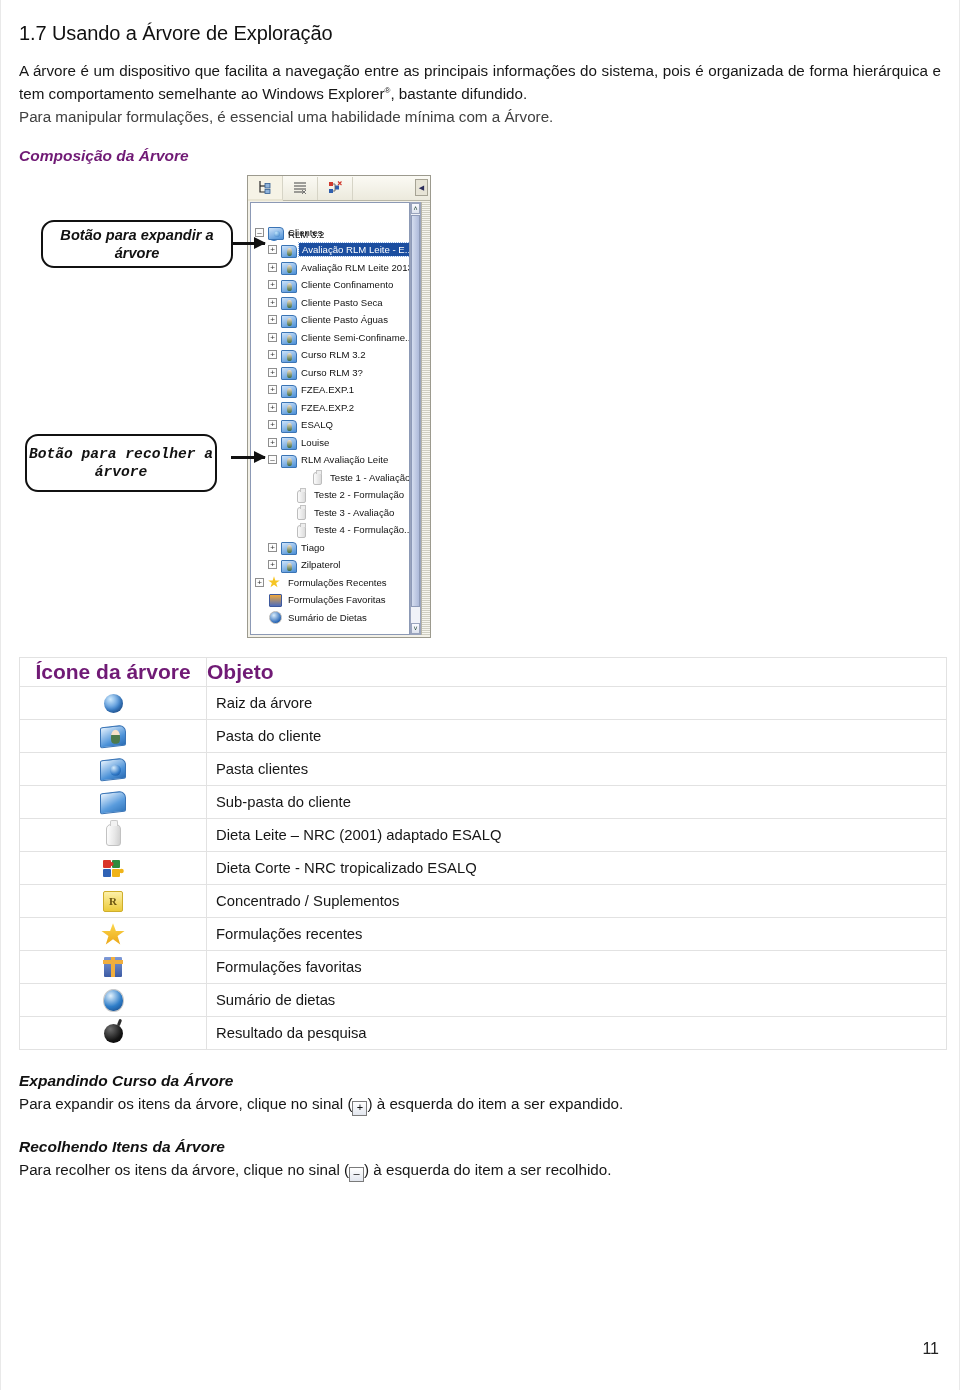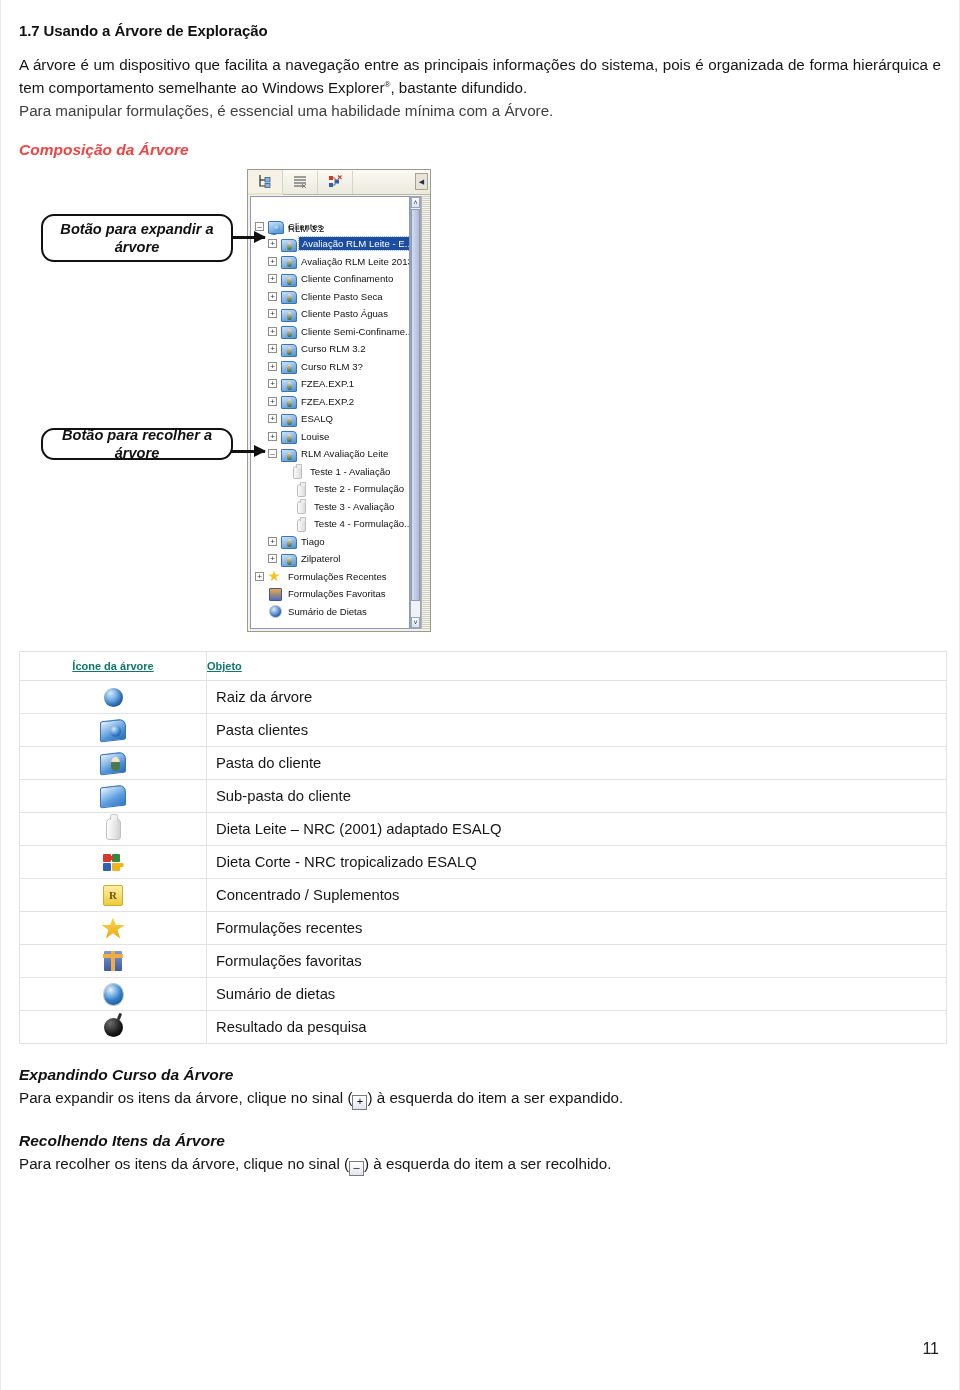--- a/index.html
+++ b/index.html
@@ -14,22 +14,22 @@
   .page{
     position:absolute;inset:0;
     background:#fff;
     border-left:1px solid #e9e9e9;
     border-right:1px solid #e9e9e9;
     box-sizing:border-box;
   }
   .content{padding:0 18px;}
 
   h1.section-title{
-    font-size:15px;
-    font-weight:bold;
+    font-size:20px;
+    font-weight:normal;
     margin:0;
     padding:22px 0 0 0;
     letter-spacing:-0.1px;
     color:#111;
   }
   p.intro{
     font-size:15.2px;
     line-height:1.52;
     margin:14px 0 0 0;
     text-align:justify;
@@ -41,21 +41,21 @@
     margin:0;
     color:#404040;
   }
   sup.reg{font-size:8px;vertical-align:super;}
 
   h2.sub-head{
     font-size:15.5px;
     font-weight:bold;
     font-style:italic;
     margin:19px 0 0 0;
-    color:#ef4444;
+    color:#701a75;
   }
 
   
   .figure{
     position:relative;
     height:480px;
     margin-top:6px;
   }
 
   .callout{
@@ -66,21 +66,21 @@
     font-style:italic;
     font-weight:bold;
     font-size:14.6px;
     text-align:center;
     line-height:1.28;
     display:flex;align-items:center;justify-content:center;
     color:#111;
     box-sizing:border-box;
   }
   #callout-expand{left:22px;top:49px;width:192px;height:48px;}
-  #callout-collapse{left:22px;top:263px;width:192px;height:32px;}
+  #callout-collapse{left:6px;top:263px;width:192px;height:58px;font-family:Liberation Mono, monospace;}
 
   .arrow{position:absolute;height:3px;background:#111;}
   .arrow:after{
     content:"";position:absolute;right:-1px;top:-5.5px;
     border-left:13px solid #111;
     border-top:7px solid transparent;
     border-bottom:7px solid transparent;
   }
   #arrow-expand{left:214px;top:71px;width:35px;}
   #arrow-collapse{left:214px;top:285px;width:35px;}
@@ -198,24 +198,23 @@
     margin-top:6px;
     table-layout:fixed;
   }
   table.icon-table th,table.icon-table td{
     border:1px solid #e2e2e2;
     padding:0;
     vertical-align:middle;
   }
   table.icon-table th{
     height:28px;
-    font-size:11px;
+    font-size:21px;
     font-weight:bold;
-    color:#0f766e;
-    text-decoration:underline;
+    color:#701a75;
   }
   table.icon-table th.c-icon{width:186px;text-align:center;}
   table.icon-table th.c-obj{text-align:left;}
   table.icon-table td.c-icon{height:32px;text-align:center;}
   table.icon-table td.c-obj{
     font-size:14.8px;
     padding-left:9px;
     color:#161616;
   }
 
@@ -436,21 +435,21 @@
               </span>
               <span class="lbl">Louise</span>
             </div>
             <div class="tnode" style="top: 248px; padding-left: 17px;">
               <span class="exp">–</span>
               <span class="ico">
                 <span class="ic-folderu" style="display: block;"></span>
               </span>
               <span class="lbl">RLM Avaliação Leite</span>
             </div>
-            <div class="tnode" style="top: 265.5px; padding-left: 26px;">
+            <div class="tnode" style="top: 265.5px; padding-left: 46px;">
               <span class="spacer"></span>
               <span class="ico">
                 <span class="ic-bottle" style="display: block;"></span>
               </span>
               <span class="lbl">Teste 1 - Avaliação</span>
             </div>
             <div class="tnode" style="top: 283px; padding-left: 30px;">
               <span class="spacer"></span>
               <span class="ico">
                 <span class="ic-bottle" style="display: block;"></span>
@@ -526,26 +525,26 @@
           <th class="c-icon">Ícone da árvore</th>
           <th class="c-obj">Objeto</th>
         </tr>
       </thead>
       <tbody id="icon-table-body">
           <tr>
             <td class="c-icon"><span class="bi bi-globe"></span></td>
             <td class="c-obj">Raiz da árvore</td>
           </tr>
           <tr>
+            <td class="c-icon"><span class="bi bi-folder-user"></span></td>
+            <td class="c-obj">Pasta do cliente</td>
+          </tr>
+          <tr>
             <td class="c-icon"><span class="bi bi-folder-clients"></span></td>
             <td class="c-obj">Pasta clientes</td>
-          </tr>
-          <tr>
-            <td class="c-icon"><span class="bi bi-folder-user"></span></td>
-            <td class="c-obj">Pasta do cliente</td>
           </tr>
           <tr>
             <td class="c-icon"><span class="bi bi-folder-sub"></span></td>
             <td class="c-obj">Sub-pasta do cliente</td>
           </tr>
           <tr>
             <td class="c-icon"><span class="bi bi-bottle"></span></td>
             <td class="c-obj">Dieta Leite – NRC (2001) adaptado ESALQ</td>
           </tr>
           <tr>

